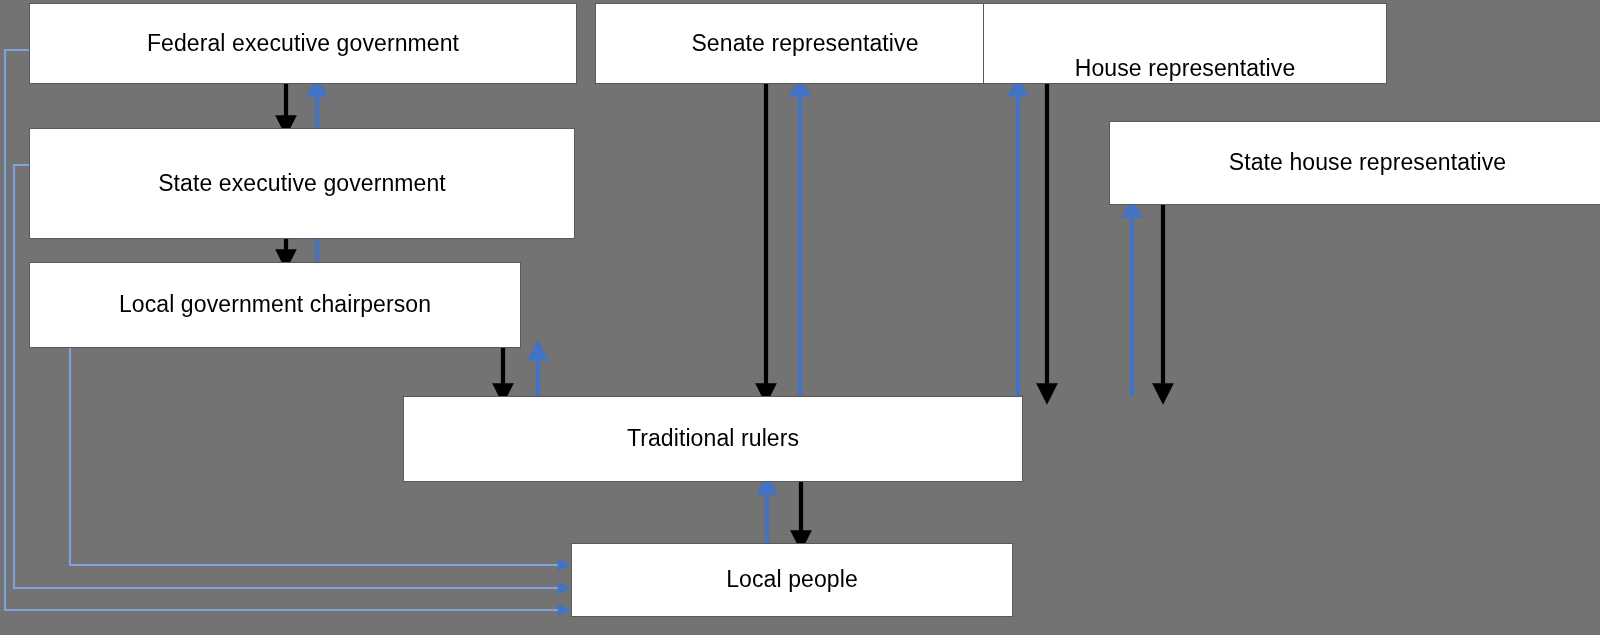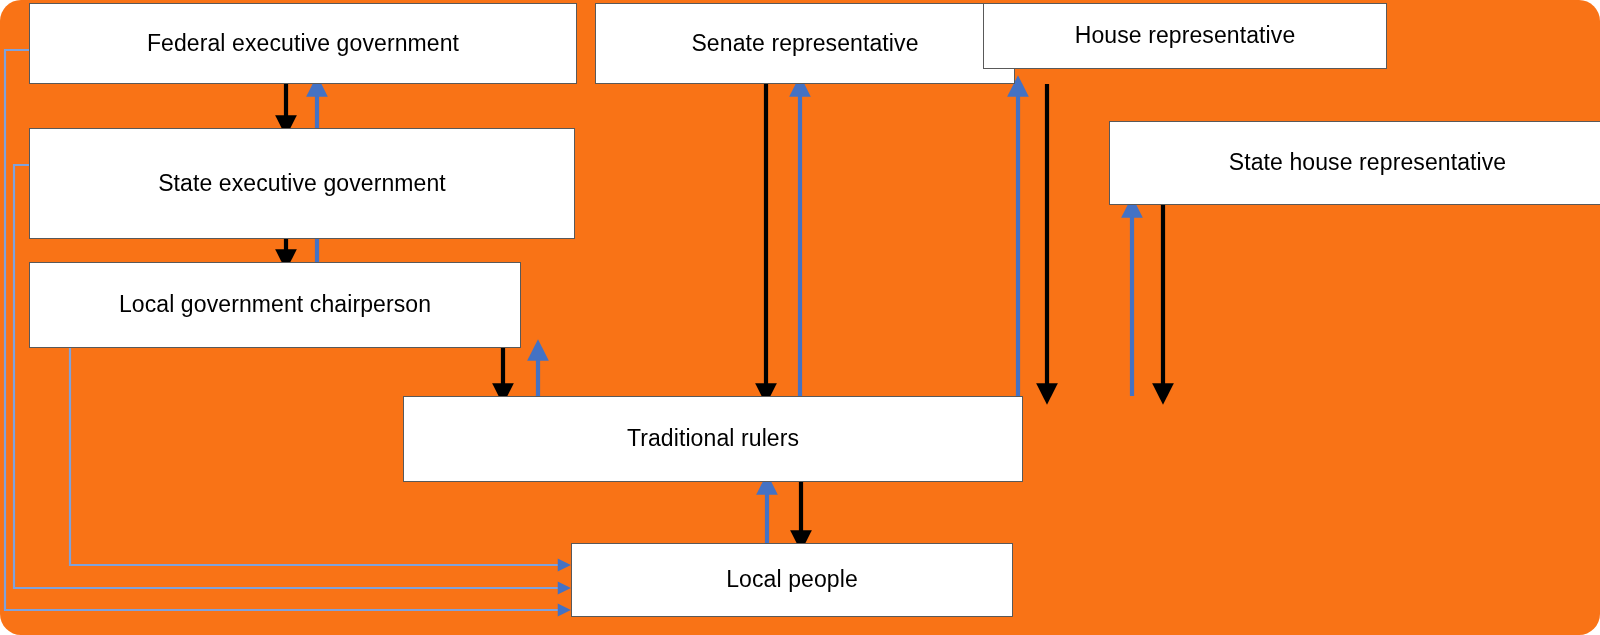--- a/index.html
+++ b/index.html
@@ -8,23 +8,22 @@
     padding: 0;
     background: #ffffff;
   }
   body {
     font-family: "Liberation Sans", sans-serif;
   }
   #diagram-root {
     position: relative;
     width: 1600px;
     height: 635px;
-    background: #f97316;
+    background: #737373;
     overflow: hidden;
-    border-radius: 21px;
   }
   #diagram-svg {
     position: absolute;
     left: 0;
     top: 0;
     width: 1600px;
     height: 635px;
   }
   .node-box {
     position: absolute;
@@ -100,21 +99,21 @@
   </svg>
 
   <div class="node-box" style="left:29px; top:3px; width:548px; height:81px;">
     <span class="node-label">Federal executive government</span>
   </div>
 
   <div class="node-box" style="left:595px; top:3px; width:420px; height:81px;">
     <span class="node-label">Senate representative</span>
   </div>
 
-  <div class="node-box" style="left:983px; top:3px; width:404px; height:66px;">
+  <div class="node-box" style="left:983px; top:3px; width:404px; height:81px;align-items:flex-end;">
     <span class="node-label">House representative</span>
   </div>
 
   <div class="node-box" style="left:29px; top:128px; width:546px; height:111px;">
     <span class="node-label">State executive government</span>
   </div>
 
   <div class="node-box" style="left:1081px; top:121px; width:517px; height:84px;margin-left:28px;">
     <span class="node-label">State house representative</span>
   </div>

